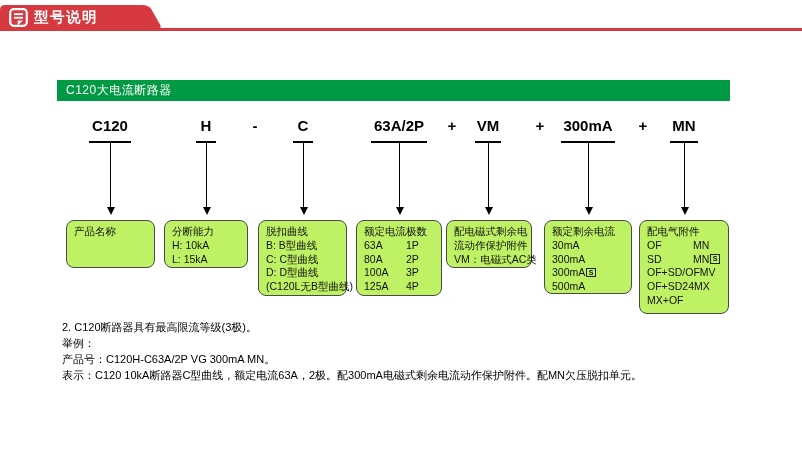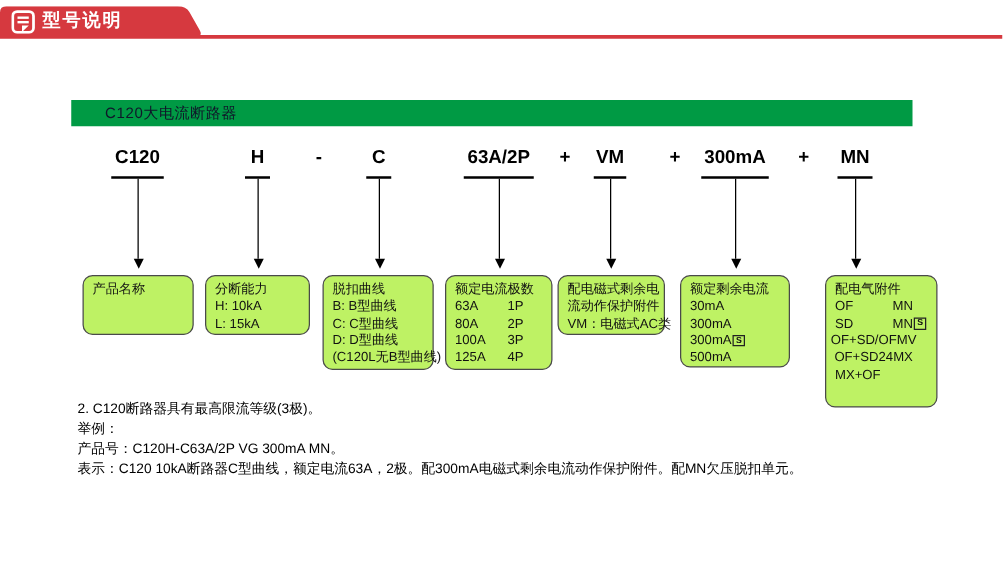--- a/index.html
+++ b/index.html
@@ -9,21 +9,21 @@
   
   .banner-wrap{position:absolute;left:0;top:5px;width:170px;height:24px;}
   .banner-svg{position:absolute;left:0;top:0;}
   .banner-icon{position:absolute;left:9px;top:2.5px;width:19px;height:19px;}
   .banner-title{position:absolute;left:34px;top:0;height:24px;line-height:24px;
     color:#fff;font-size:14.5px;font-weight:bold;letter-spacing:1.5px;white-space:nowrap;}
   .header-rule{position:absolute;left:0;top:28px;width:802px;height:2.5px;background:#d6393f;}
 
   
   .section-bar{position:absolute;left:57px;top:80px;width:673px;height:21px;background:#009a44;}
-  .section-bar span{display:block;padding-left:27px;line-height:21px;color:#0f172a;font-size:12px;letter-spacing:0.5px;}
+  .section-bar span{display:block;padding-left:9px;line-height:21px;color:#ffffff;font-size:12px;letter-spacing:0.5px;}
 
   
   .seg,.sep{position:absolute;top:117px;transform:translateX(-50%);font-size:15px;font-weight:bold;color:#000000;white-space:nowrap;}
   .s1{left:110px}.s2{left:206px}.s3{left:303px}.s4{left:399px}.s5{left:488px}.s6{left:588px}.s7{left:684px}
   .p1{left:255px}.p2{left:452px}.p3{left:540px}.p4{left:643px}
 
   .ul{position:absolute;top:141px;height:2px;background:#000;transform:translateX(-50%);}
   .u1{left:110px;width:42px}.u2{left:206px;width:20px}.u3{left:303px;width:20px}
   .u4{left:399px;width:56px}.u5{left:488px;width:26px}.u6{left:588px;width:54px}.u7{left:684px;width:28px}
 
@@ -36,22 +36,22 @@
 
   
   .box{position:absolute;top:220px;box-sizing:border-box;background:#bef264;border:1px solid #4a4a4a;
        border-radius:8px;padding:4px 7px;font-size:10.5px;line-height:13.8px;color:#111;white-space:nowrap;}
   .b1{left:66px;width:89px;height:48px}
   .b2{left:164px;width:84px;height:48px}
   .b3{left:258px;width:89px;height:76px}
   .b4{left:356px;width:86px;height:76px}
   .b5{left:446px;width:86px;height:48px}
   .b6{left:544px;width:88px;height:74px}
-  .b7{left:660px;width:90px;height:106px}
-  .row{display:flex;justify-content:center;}
+  .b7{left:639px;width:90px;height:94px}
+  .row{display:flex;}
   .row .c1{flex:1 1 auto;}
   .row .c2{width:28px;flex:0 0 auto;}
   .s-badge{display:inline-block;border:1px solid #222;font-size:7px;line-height:7.5px;
            padding:0 1.5px;margin-left:1px;vertical-align:1.5px;font-weight:bold;}
 
   
   .notes{position:absolute;left:62px;top:319px;font-size:11px;line-height:16px;color:#000;white-space:nowrap;}
 </style>
 </head>
 <body>

